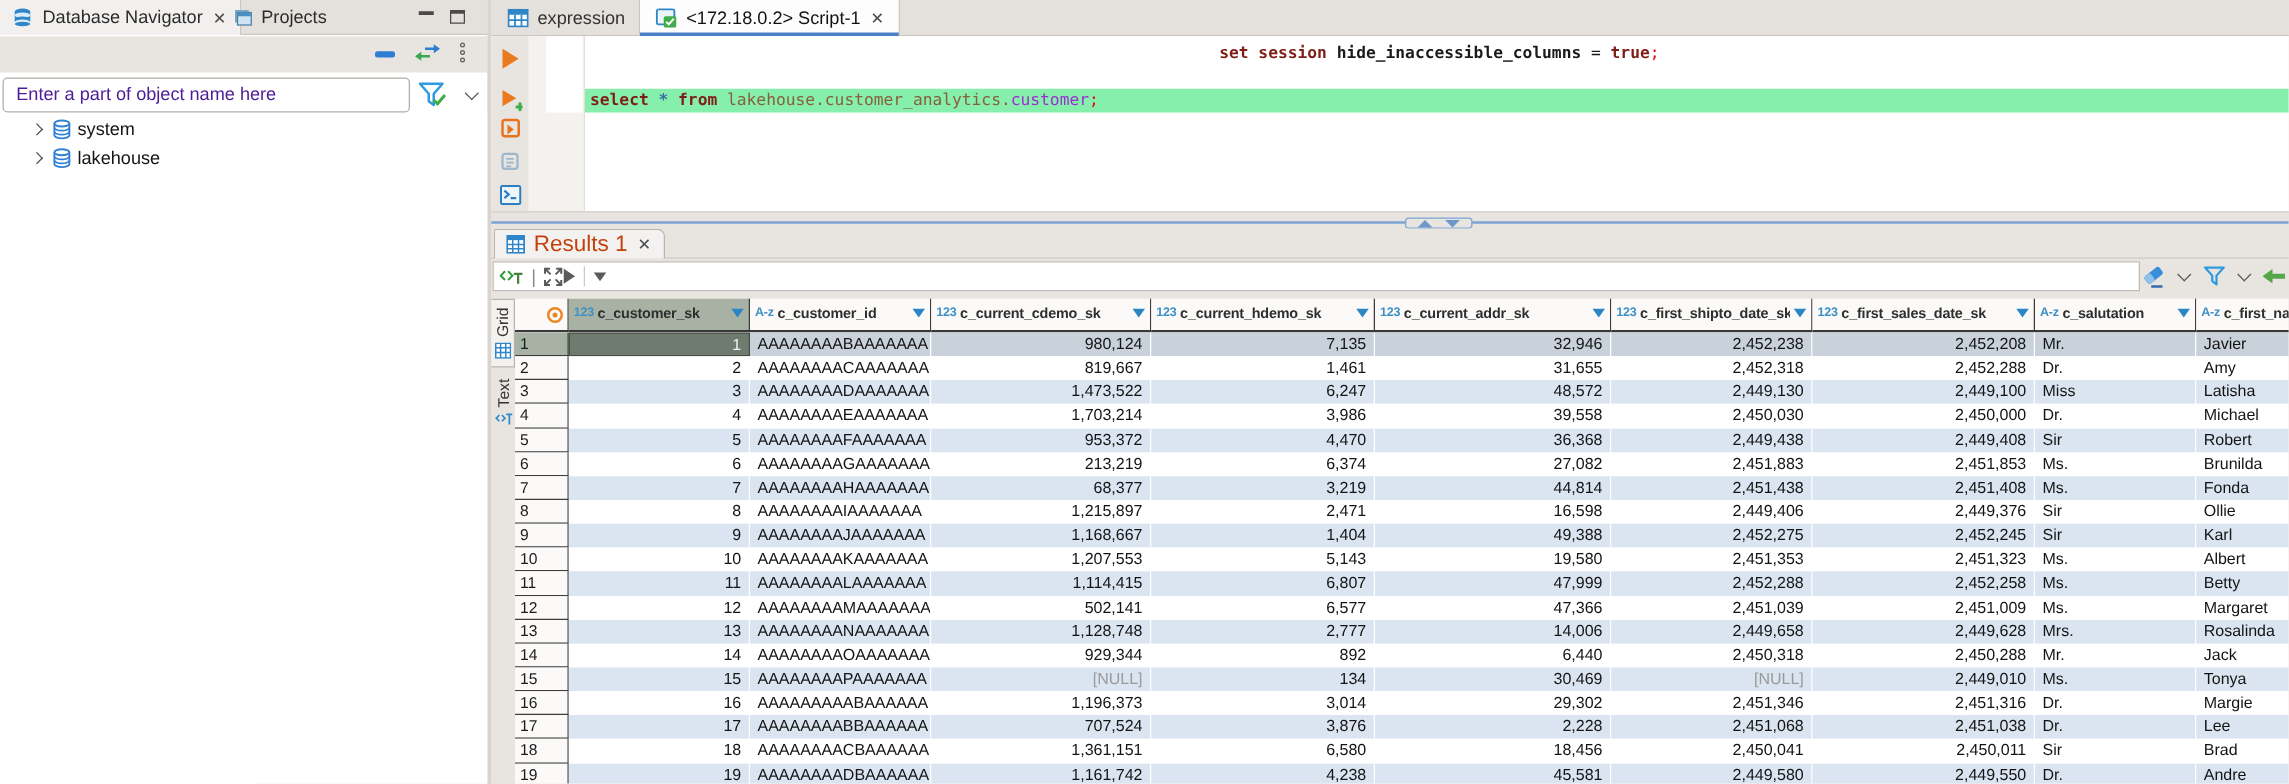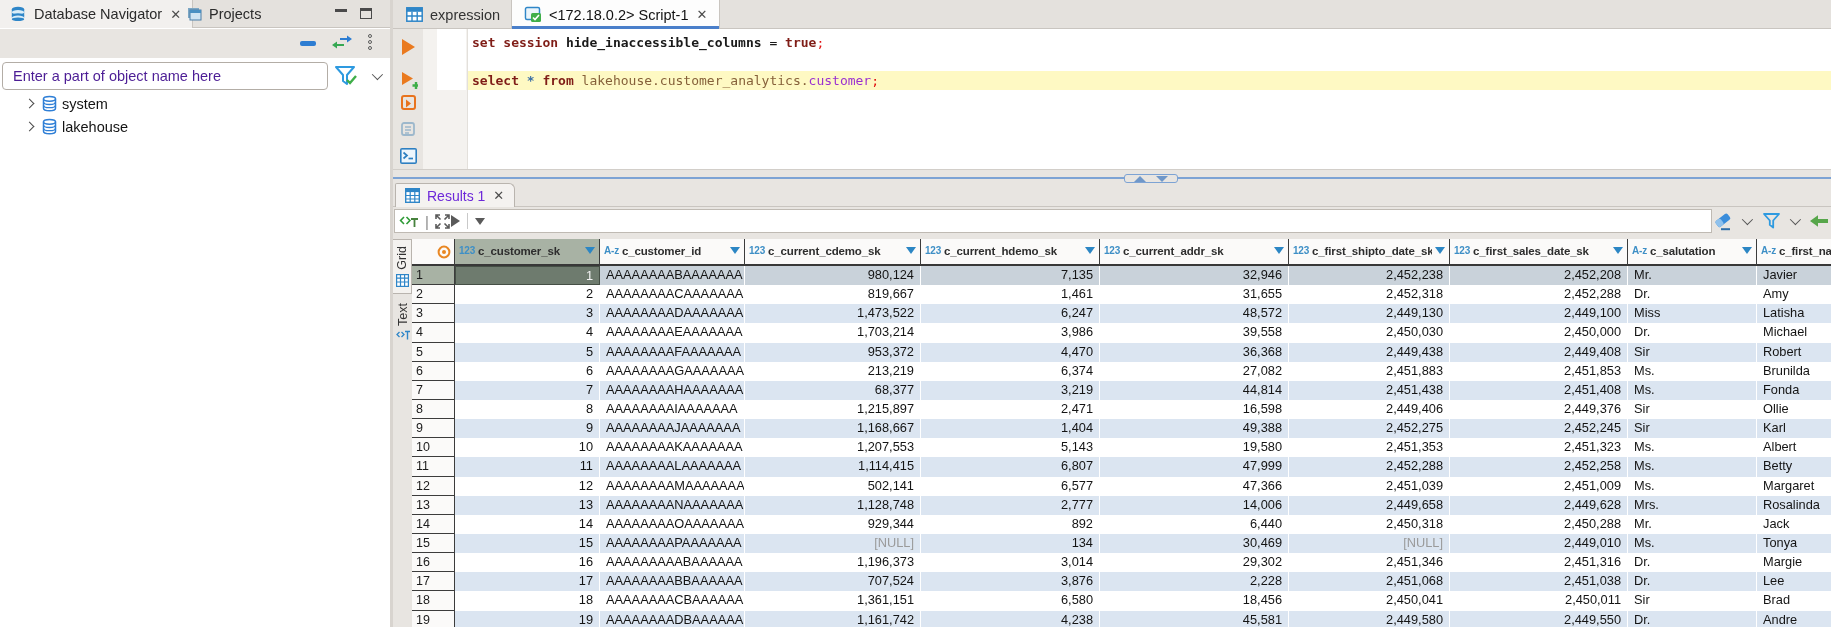--- a/index.html
+++ b/index.html
@@ -51,21 +51,21 @@
   .ed-tab.active .tab-label { color:#111; }
   .ed-tab.active::after { content:""; position:absolute; left:0; right:0; bottom:0; height:3px; background:#4a7fca; }
 
   .ed-body { position:absolute; top:29px; left:0; right:0; height:140px; background:#ffffff; }
   .ed-toolbar { position:absolute; top:0; left:0; width:30px; height:140px; background:#e8e5e1; }
   .ed-ruler { position:absolute; top:0; left:30px; width:44px; height:140px; background:#f4f2ef; }
   .ed-ruler-white { position:absolute; top:0; left:14px; width:29px; height:61px; background:#ffffff; }
   .ed-ruler-line { position:absolute; top:0; left:74px; width:1px; height:140px; background:#e3e0db; }
   .ed-content { position:absolute; top:0; left:75px; right:0; height:140px; background:#fff; font-family:"DejaVu Sans Mono", monospace; font-size:13px; }
   .code-line { position:absolute; left:0; right:0; height:19px; line-height:19px; padding-left:4px; white-space:pre; }
-  .code-line.current { background:#fef9c3; }
+  .code-line.current { background:#86efac; }
   .tok-kw { color:#7f1d17; font-weight:bold; }
   .tok-id { color:#1a1a1a; font-weight:bold; }
   .tok-pl { color:#1a1a1a; }
   .tok-star { color:#3b6ea5; font-weight:bold; }
   .tok-schema { color:#86613a; }
   .tok-table { color:#9a30d0; }
   .tok-semi { color:#e01010; }
 
   
   .play-tri { width:0; height:0; border-left:13px solid #ea7a1f; border-top:8px solid transparent; border-bottom:8px solid transparent; }
@@ -75,21 +75,21 @@
   .sash { position:absolute; top:169px; left:0; right:0; height:14px; background:#e8e5e1; border-top:1px solid #d2cec9; }
   .sash-line { position:absolute; top:7px; left:0; right:0; height:2px; background:#7da3d4; }
   .sash-handle { position:absolute; top:4px; left:731px; width:54px; height:9px; background:#e8e5e1; border:1px solid #7da3d4; border-radius:3px; display:flex; align-items:center; justify-content:center; gap:10px; }
   .tri-up { width:0; height:0; border-left:6.5px solid transparent; border-right:6.5px solid transparent; border-bottom:6px solid #6f97c9; }
   .tri-down { width:0; height:0; border-left:6.5px solid transparent; border-right:6.5px solid transparent; border-top:6px solid #6f97c9; }
 
   
   .results { position:absolute; top:183px; left:0; right:0; bottom:0; background:#e8e5e1; }
   .res-tabbar { position:absolute; top:0; left:0; right:0; height:24px; background:#e8e5e1; border-bottom:1px solid #c9c5c0; }
   .res-tab { position:absolute; top:0; left:2px; height:24px; background:#f4f2f0; border:1px solid #b9b4ae; border-bottom:none; border-radius:2px 6px 0 0; display:flex; align-items:center; gap:7px; padding:0 9px; }
-  .res-tab .tab-label { font-size:14px; color:#6d28d9; }
+  .res-tab .tab-label { font-size:18px; color:#c2410c; }
 
   .res-filterbar { position:absolute; top:24px; left:0; right:0; height:28px; background:#e8e5e1; }
   .res-filter-input { position:absolute; top:2px; left:1px; width:1318px; height:24px; background:#fff; border:1px solid #bfbab3; display:flex; align-items:center; }
   .rf-query { color:#2e9b35; font-size:15px; margin-left:6px; white-space:nowrap; }
   .rf-sep { color:#8a8a8a; font-size:15px; margin-left:6px; }
   .rf-ph { color:#a8a29a; font-size:15px; font-style:italic; margin-left:8px; white-space:nowrap; overflow:hidden; flex:1; }
   .rf-right { display:flex; align-items:center; height:100%; }
   .rf-vline { width:1px; height:16px; background:#c9c9c9; margin:0 7px; }
   .tri-right-sm { width:0; height:0; border-left:9px solid #5a5a5a; border-top:6px solid transparent; border-bottom:6px solid transparent; }
   .tri-down-sm { width:0; height:0; border-left:5.5px solid transparent; border-right:5.5px solid transparent; border-top:7px solid #5a5a5a; margin-right:8px; }
@@ -283,21 +283,21 @@
             <path d="M4.5 5.5 l3.5 3 l-3.5 3" fill="none" stroke="#2d7fc1" stroke-width="1.7"></path>
             <path d="M9.5 11.5 h4.5" stroke="#2d7fc1" stroke-width="1.7"></path>
           </svg>
         </span>
       </div>
       <div class="ed-ruler">
         <div class="ed-ruler-white"></div>
       </div>
       <div class="ed-ruler-line"></div>
       <div class="ed-content">
-          <div class="code-line" style="top: 4px;"><span class="tok-kw">set session</span><span class="tok-pl"> </span><span class="tok-id">hide_inaccessible_columns</span><span class="tok-pl"> = </span><span class="tok-kw">true</span><span class="tok-semi">;</span></div>
+          <div class="code-line" style="top: 4px; text-align: center;"><span class="tok-kw">set session</span><span class="tok-pl"> </span><span class="tok-id">hide_inaccessible_columns</span><span class="tok-pl"> = </span><span class="tok-kw">true</span><span class="tok-semi">;</span></div>
           <div class="code-line" style="top: 23px;"></div>
           <div class="code-line current" style="top: 42px;"><span class="tok-kw">select</span><span class="tok-pl"> </span><span class="tok-star">*</span><span class="tok-pl"> </span><span class="tok-kw">from</span><span class="tok-pl"> </span><span class="tok-schema">lakehouse.customer_analytics.</span><span class="tok-table">customer</span><span class="tok-semi">;</span></div>
         </div>
     </div>
 
     <div class="sash">
       <div class="sash-line"></div>
       <div class="sash-handle">
         <span class="tri-up"></span>
         <span class="tri-down"></span>

